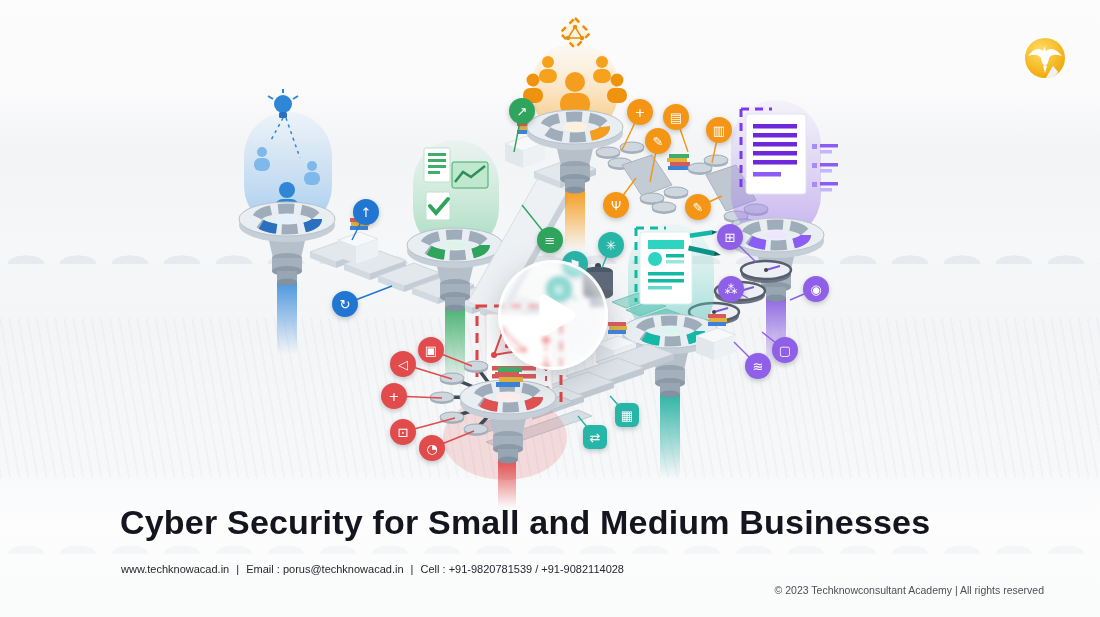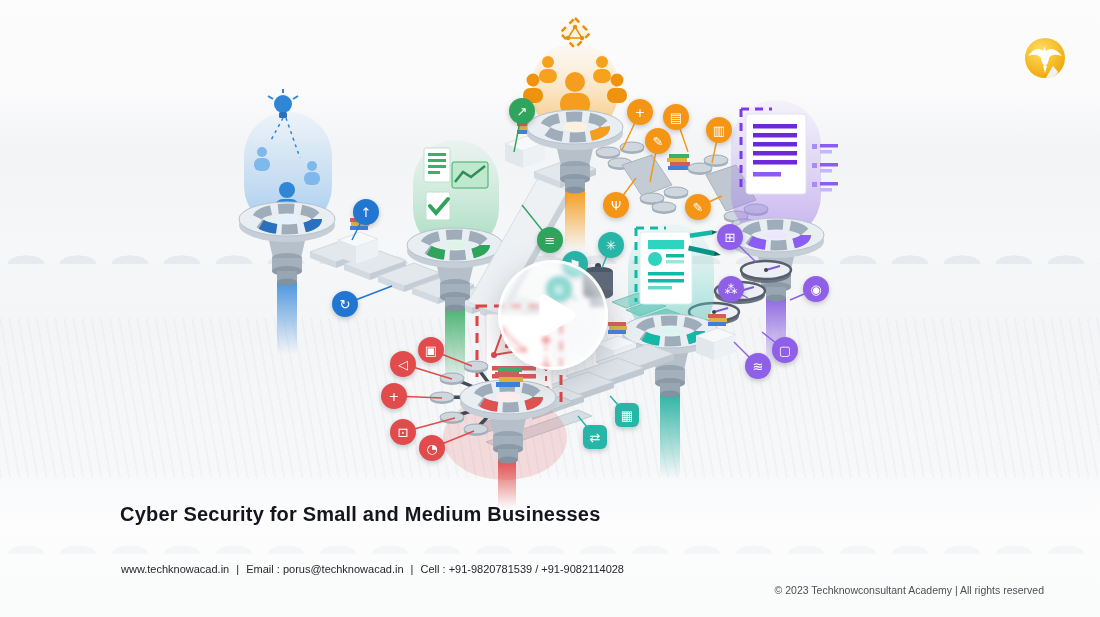--- a/index.html
+++ b/index.html
@@ -16,21 +16,21 @@
   #badge-layer{position:absolute;left:0;top:0;width:1100px;height:520px;}
   .badge{position:absolute;width:26px;height:26px;border-radius:50%;color:#fff;
     display:flex;align-items:center;justify-content:center;font-size:13px;line-height:1;
     box-shadow:0 2px 5px rgba(90,100,110,.35);font-family:"DejaVu Sans",sans-serif;}
   .badge.sq{border-radius:6px;width:24px;height:24px;}
   .play-wrap{position:absolute;left:498px;top:260px;width:104px;height:104px;border-radius:50%;
     background:rgba(255,255,255,.48);border:3px solid rgba(255,255,255,.92);
     box-shadow:0 8px 28px rgba(110,120,132,.38), inset 0 0 14px rgba(255,255,255,.6);
     display:flex;align-items:center;justify-content:center;cursor:pointer;backdrop-filter:blur(2px);}
   .logo{position:absolute;left:1022px;top:36px;width:48px;height:48px;}
-  .title{position:absolute;left:120px;top:503px;font-size:20px;font-weight:700;color:#15151f;letter-spacing:.2px;}
+  .title{position:absolute;left:120px;top:503px;font-size:34px;font-weight:700;color:#15151f;letter-spacing:.2px;}
   .contact{position:absolute;left:121px;top:563px;font-size:11px;color:#26262e;font-weight:500;}
   .contact span{margin-right:4px;}
   .copyright{position:absolute;right:56px;top:584px;font-size:10.5px;color:#4c4f54;margin-left:32px;}
 </style>
 </head>
 <body>
 
 <div class="stage">
 
   <div class="scallop" style="top:238px;"></div>

